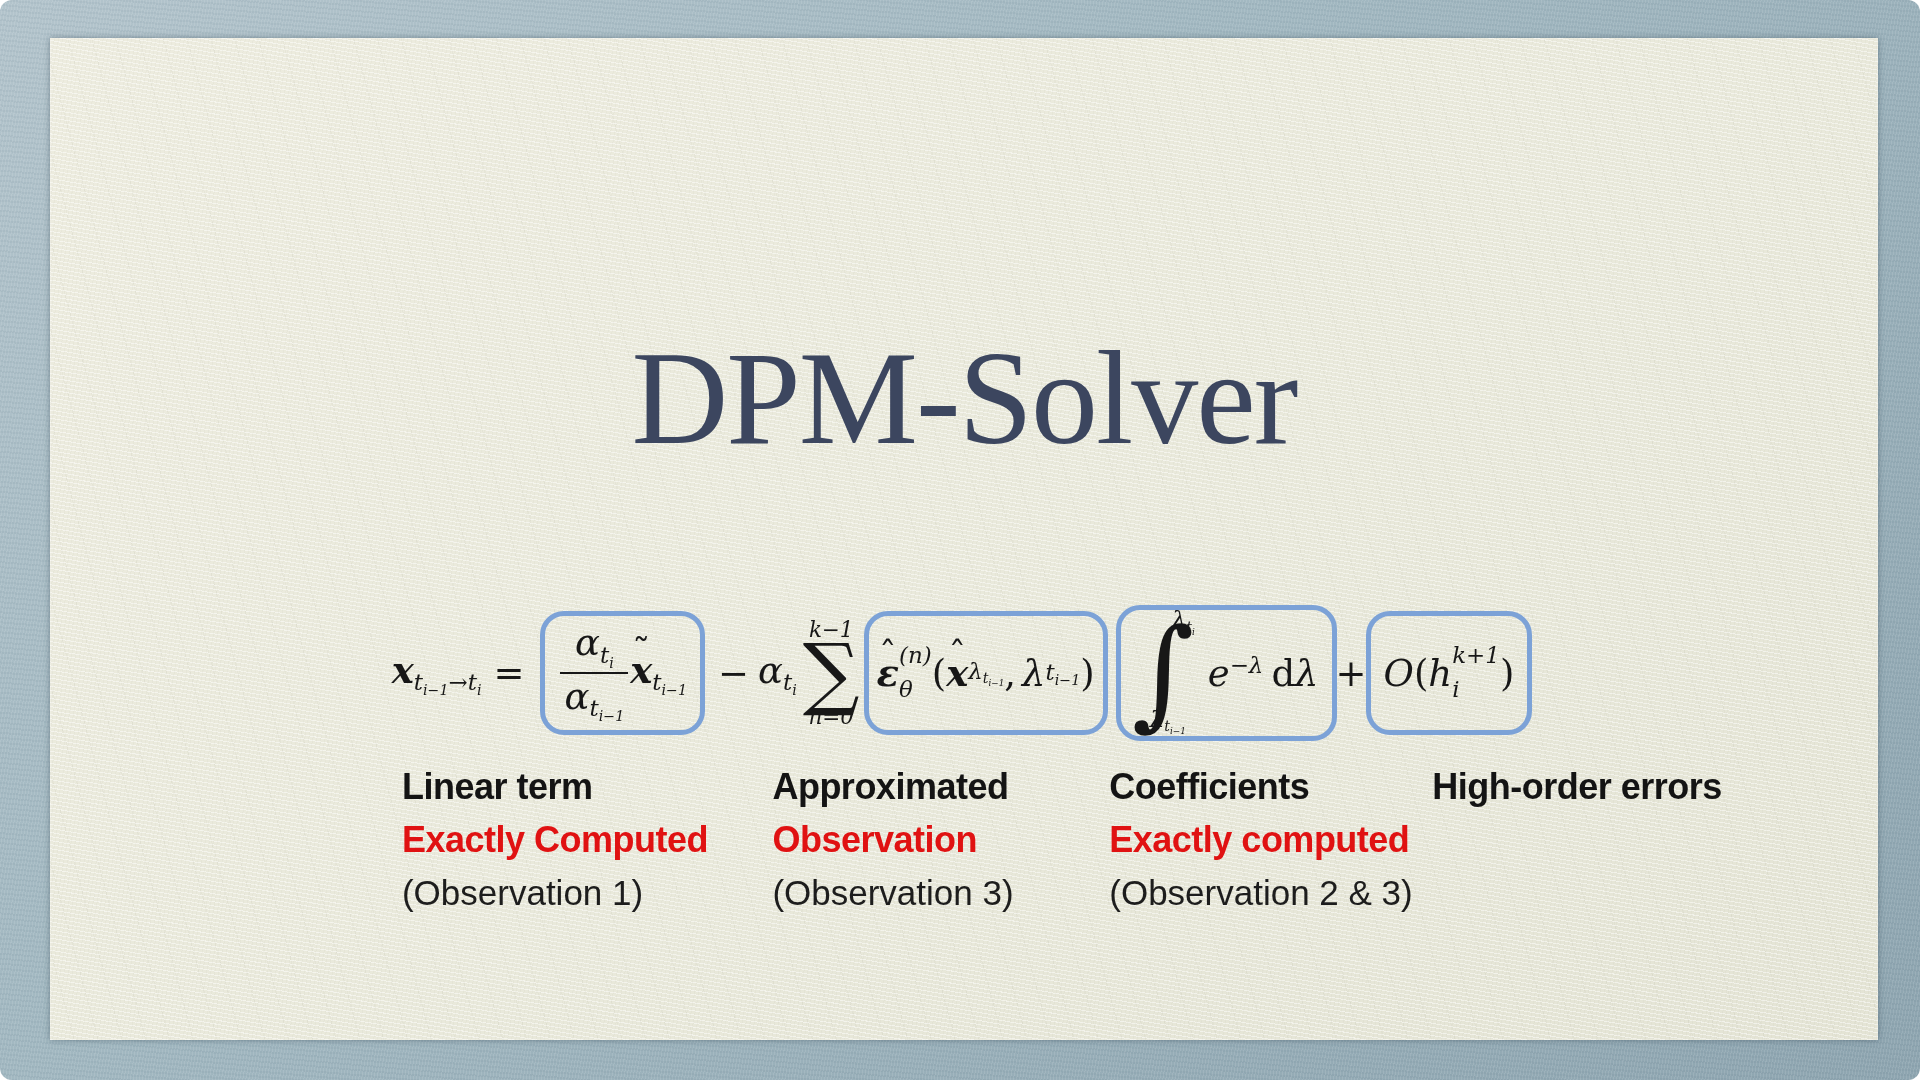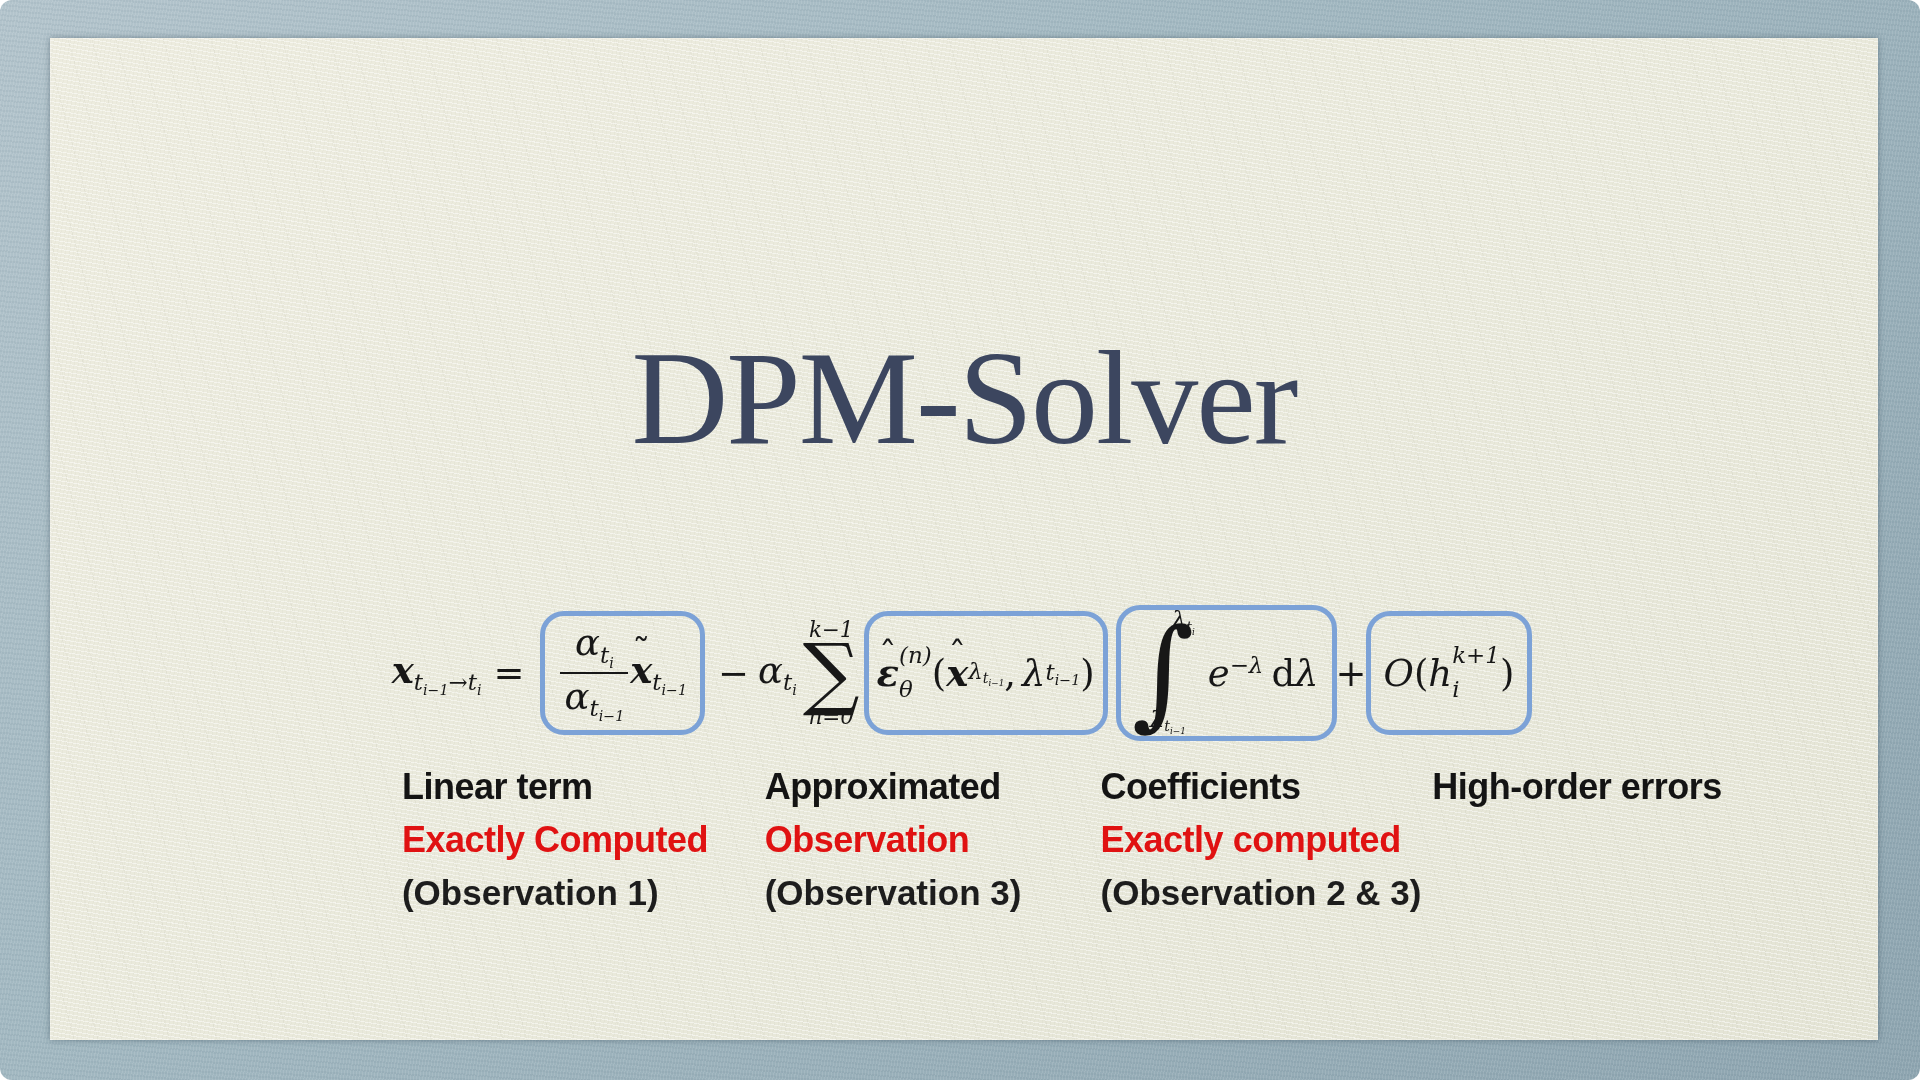--- a/index.html
+++ b/index.html
@@ -70,21 +70,21 @@
   .int-glyph{position:absolute;left:-4px;top:50%;transform:translateY(-50%);
              font-size:120px;line-height:1;font-style:normal;}
   .int-top{position:absolute;left:36px;top:-4px;font-size:0.62em;white-space:nowrap;}
   .int-bot{position:absolute;left:14px;bottom:0;font-size:0.62em;white-space:nowrap;}
 
   
   .anno{position:absolute;top:722px;transform:translateX(-50%);
         line-height:53px;white-space:nowrap;}
   .anno .term{font-size:36px;font-weight:700;color:#141414;letter-spacing:-0.5px;}
   .anno .status{font-size:36px;font-weight:700;color:#e01212;letter-spacing:-0.5px;}
-  .anno .obs{font-size:35px;font-weight:700;color:#1d1d1d;}
+  .anno .obs{font-size:35px;font-weight:400;color:#1d1d1d;}
   .c1{left:505px;} .c2{left:843px;} .c3{left:1211px;} .c4{left:1527px;}
 </style>
 </head>
 <body>
 
 <div class="frame">
   <div class="slide">
 
     <div class="title">DPM-Solver</div>
 

